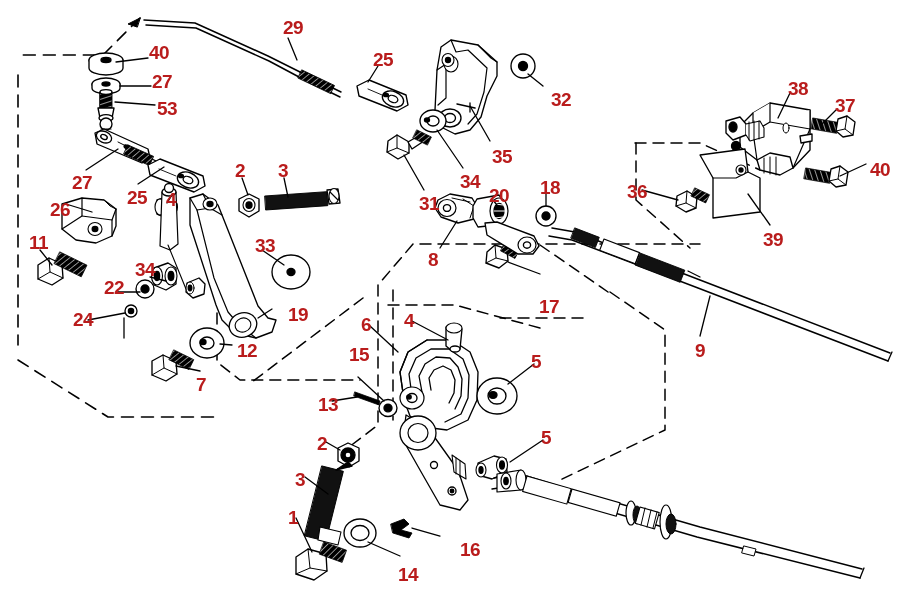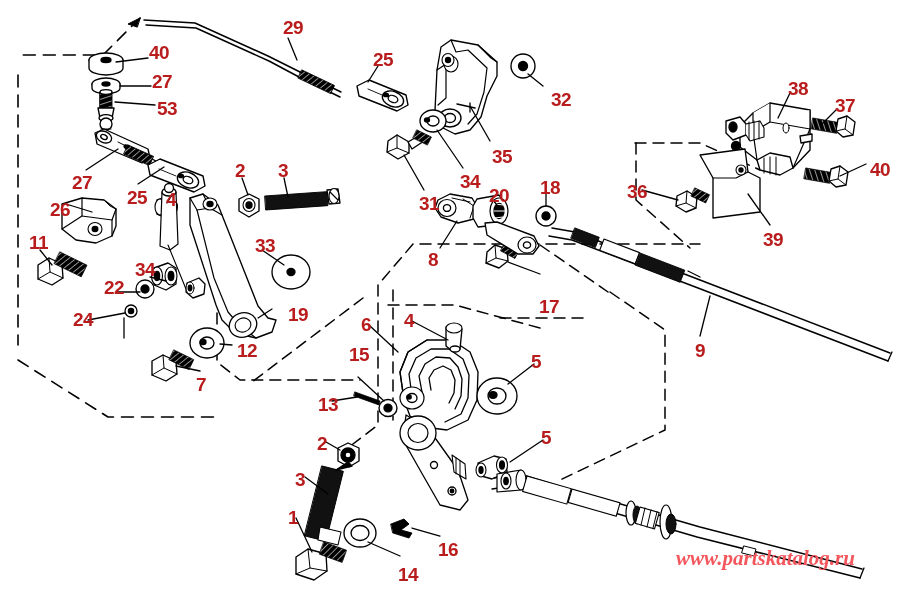--- a/index.html
+++ b/index.html
@@ -525,18 +525,17 @@
   <div class="lbl" style="left:404px;top:311px">4</div>
   <div class="lbl" style="left:695px;top:341px">9</div>
   <div class="lbl" style="left:531px;top:352px">5</div>
   <div class="lbl" style="left:196px;top:375px">7</div>
   <div class="lbl" style="left:349px;top:345px">15</div>
   <div class="lbl" style="left:318px;top:395px">13</div>
   <div class="lbl" style="left:541px;top:428px">5</div>
   <div class="lbl" style="left:317px;top:434px">2</div>
   <div class="lbl" style="left:295px;top:470px">3</div>
   <div class="lbl" style="left:288px;top:508px">1</div>
-  <div class="lbl" style="left:438px;top:540px">16</div>
+  <div class="lbl" style="left:460px;top:540px">16</div>
   <div class="lbl" style="left:398px;top:565px">14</div>
 
-  <div id="watermark">www.partskatalog.ru</div>
 
 </div>
 
 </body></html>

